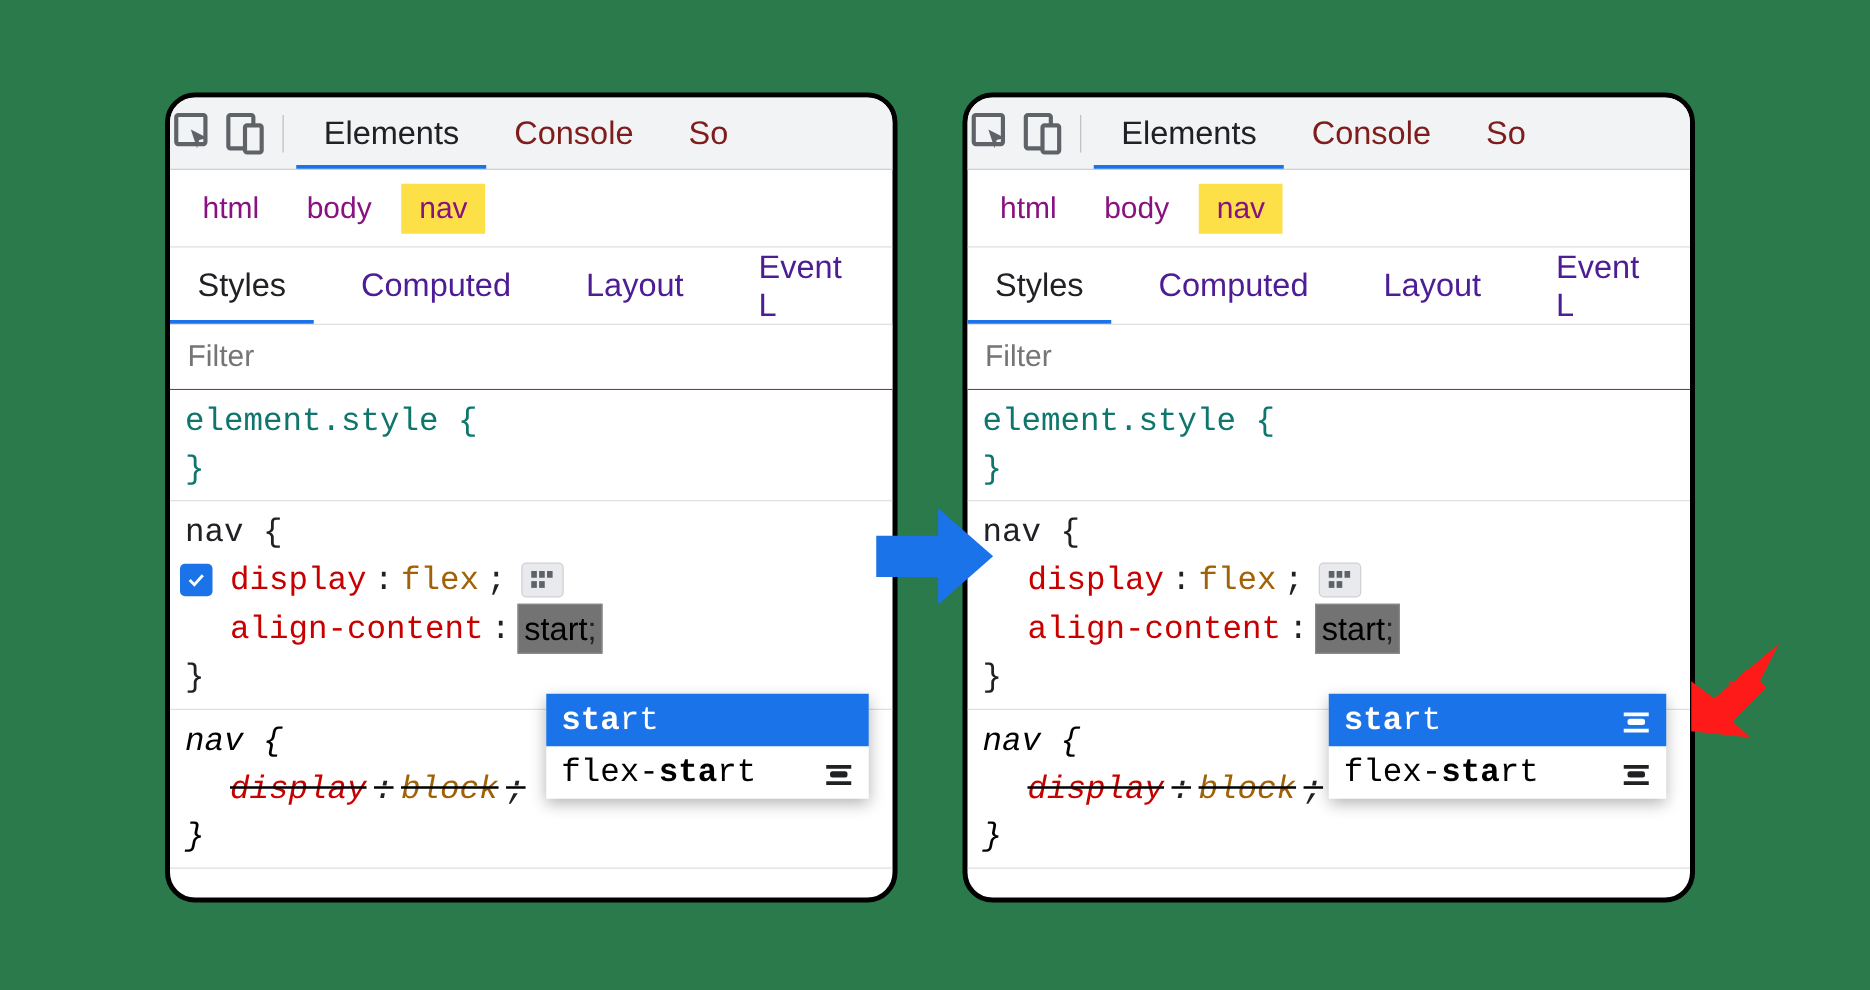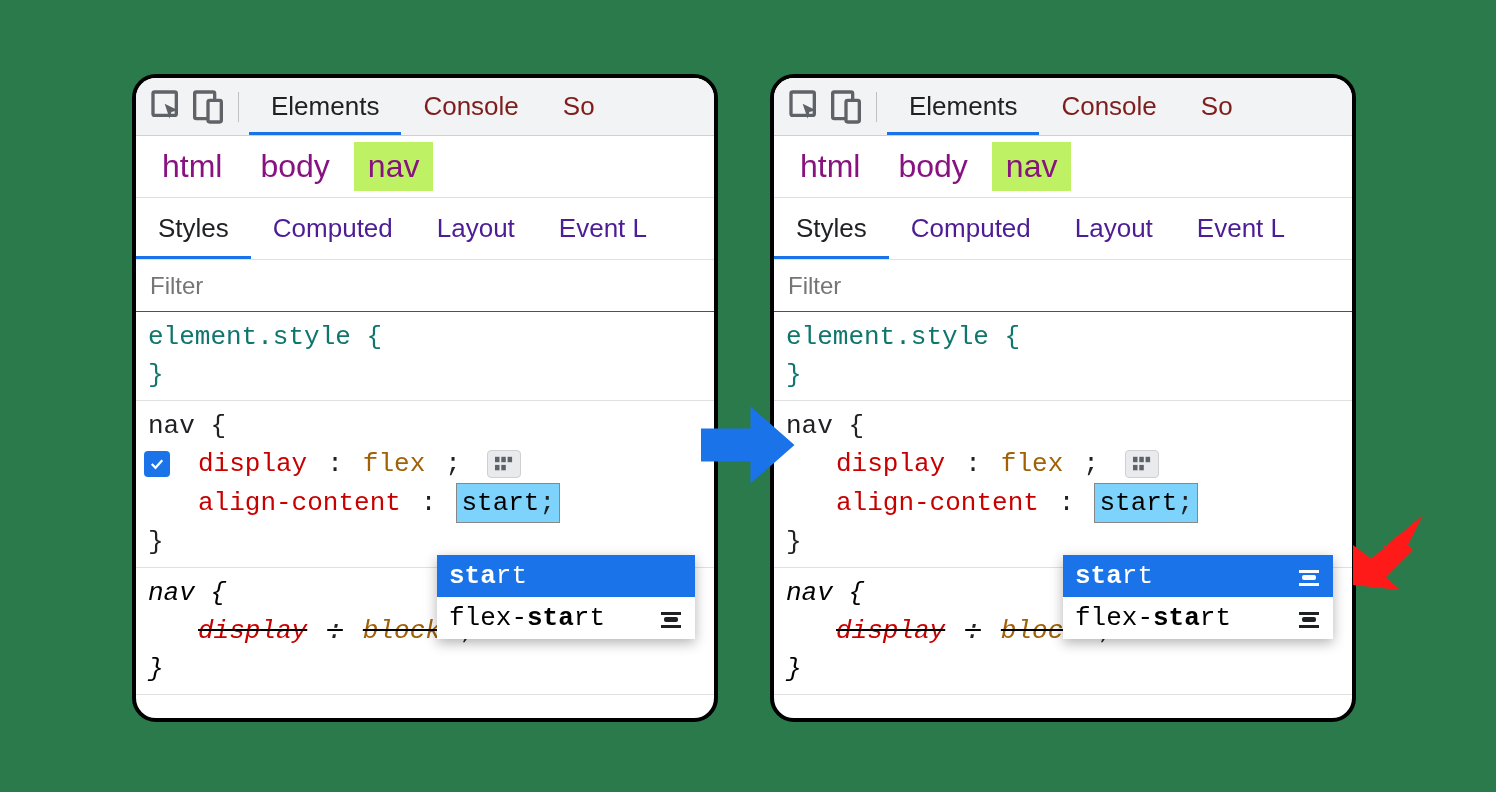--- a/index.html
+++ b/index.html
@@ -18,21 +18,21 @@
   overflow: hidden;
 }
 .panel-left { left: 132px; top: 74px; width: 586px; height: 648px; }
 .panel-right { left: 770px; top: 74px; width: 586px; height: 648px; }
 
 .toolbar {
   background: #f1f3f4;
   display: flex;
   align-items: center;
   height: 58px;
-  padding-left: 12px;
+  padding-left: 0;
   border-bottom: 1px solid #d0d0d0;
 }
 .tool-icon {
   width: 40px;
   height: 40px;
   display: flex;
   align-items: center;
   justify-content: center;
   color: #5f6368;
 }
@@ -63,31 +63,32 @@
 
 .breadcrumb {
   display: flex;
   align-items: center;
   height: 62px;
   padding-left: 12px;
   border-bottom: 1px solid #e0e0e0;
   gap: 10px;
 }
 .crumb {
-  font-size: 32px;
+  font-size: 24px;
   color: #881280;
   padding: 6px 14px;
 }
-.crumb.sel { background: #bef264; }
+.crumb.sel { background: #fde047; }
 
 .subtab-row {
   display: flex;
   align-items: center;
   height: 62px;
   border-bottom: 1px solid #e0e0e0;
+  gap: 16px;
 }
 .sub-tab {
   font-size: 26px;
   color: #4c1d95;
   padding: 0 22px;
   height: 100%;
   display: flex;
   align-items: center;
   position: relative;
 }
@@ -120,21 +121,21 @@
 }
 .rule-block {
   border-bottom: 1px solid #e0e0e0;
   padding: 6px 12px;
 }
 .sel-text { color: #0f766e; }
 .prop-row {
   display: flex;
   align-items: center;
   padding-left: 24px;
-  gap: 20px;
+  gap: 6px;
 }
 .prop-name { color: #c80000; }
 .prop-value { color: #a16207; }
 .strike { text-decoration: line-through; }
 .italic { font-style: italic; }
 .colon { color: #202124; }
 .semi { color: #202124; }
 
 .checkbox {
   width: 26px; height: 26px;
@@ -157,23 +158,23 @@
   display: inline-flex;
   align-items: center;
   justify-content: center;
   margin-left: 6px;
 }
 .flex-badge svg { width: 22px; height: 18px; }
 
 .value-input {
   border: 1px solid #888;
   padding: 0 4px;
-  font-family: Liberation Mono, monospace;
+  font-family: Liberation Sans, sans-serif;
   font-size: inherit;
-  background: #7dd3fc;
+  background: #737373;
   display: inline-block;
 }
 
 .autocomplete {
   position: absolute;
   background: #fff;
   box-shadow: 0 4px 12px rgba(0,0,0,0.3);
   font-family: Menlo, Monaco, "Courier New", monospace;
   font-size: 26px;
   min-width: 258px;

